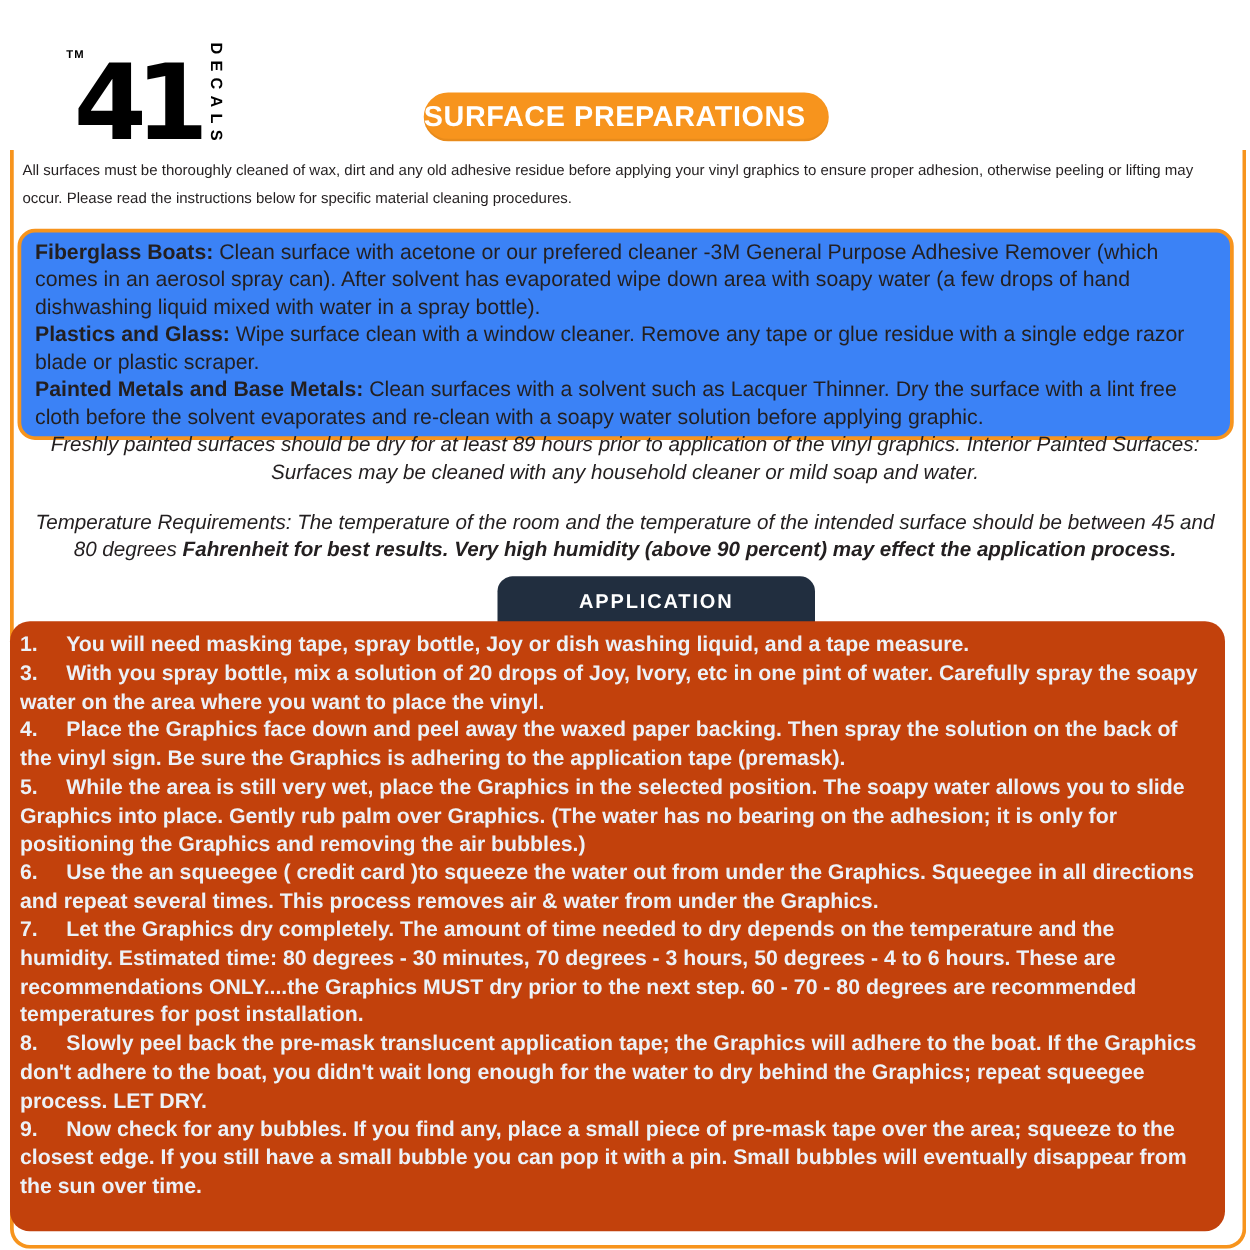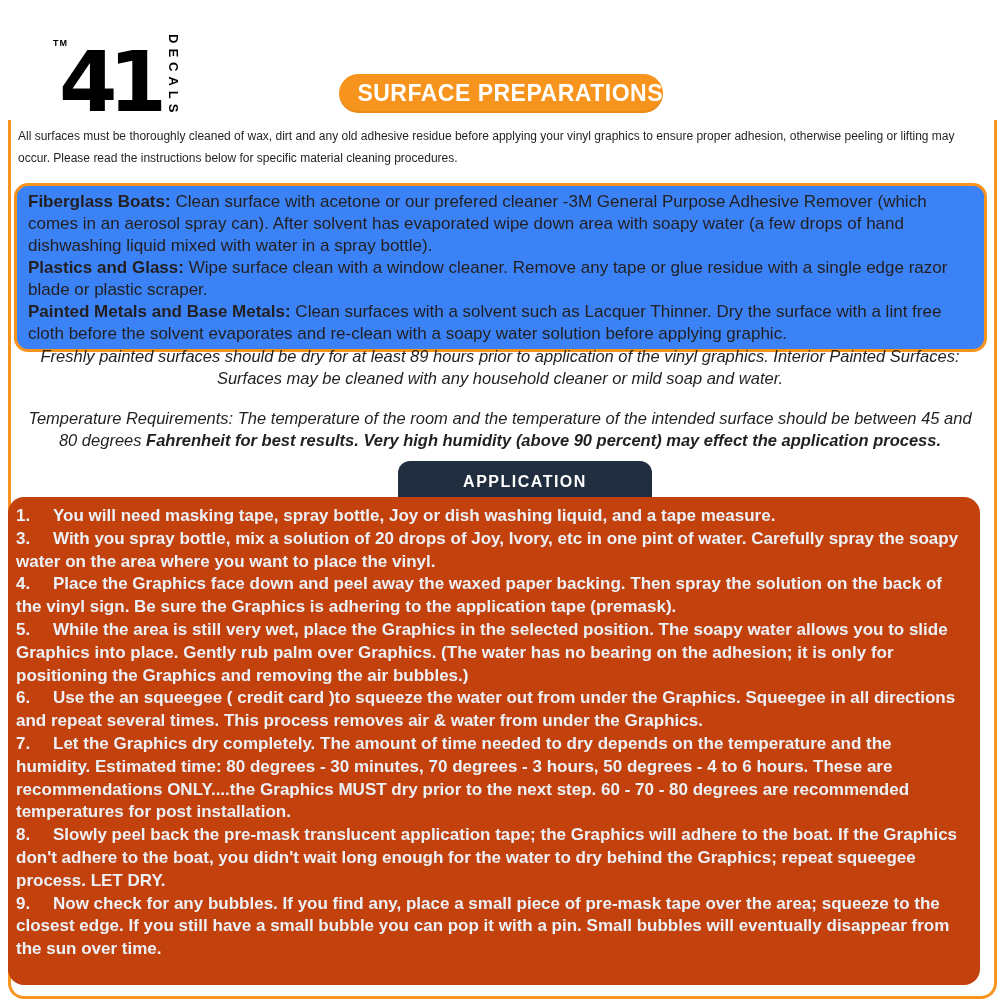--- a/index.html
+++ b/index.html
@@ -9,21 +9,21 @@
   
   .logo{position:absolute;left:57px;top:26px;display:flex;align-items:flex-end;color:#000000;}
   .logo .tm{position:absolute;left:-4px;top:12px;font-size:9px;font-weight:bold;letter-spacing:1px;}
   .logo .num{font-family:"DejaVu Sans","Liberation Sans",sans-serif;font-weight:bold;
              font-size:84px;line-height:88px;letter-spacing:-9px;margin-left:2px;}
   .logo .vert{writing-mode:vertical-rl;font-weight:bold;font-size:13px;letter-spacing:5px;
               margin-left:8px;margin-top:8px;height:92px;}
 
   
   .sp-pill{position:absolute;left:339px;top:74px;width:324px;height:39px;background:#f7941d;
-           border-radius:20px;text-align:right;line-height:39px;color:#ffffff;font-weight:bold;
+           border-radius:20px;text-align:left;line-height:39px;color:#ffffff;font-weight:bold;
            font-size:23px;letter-spacing:0.5px;box-shadow:inset 0 -2px 0 rgba(0,0,0,0.06);}
 
   
   .intro{position:absolute;left:18px;top:126px;width:966px;font-size:12px;line-height:21.5px;margin:0;}
 
   
   .frame{position:absolute;left:8px;top:120px;width:983px;height:876px;
          border-left:3px solid #f7941d;border-right:3px solid #f7941d;border-bottom:3px solid #f7941d;
          border-radius:0 0 16px 16px;pointer-events:none;}
 

